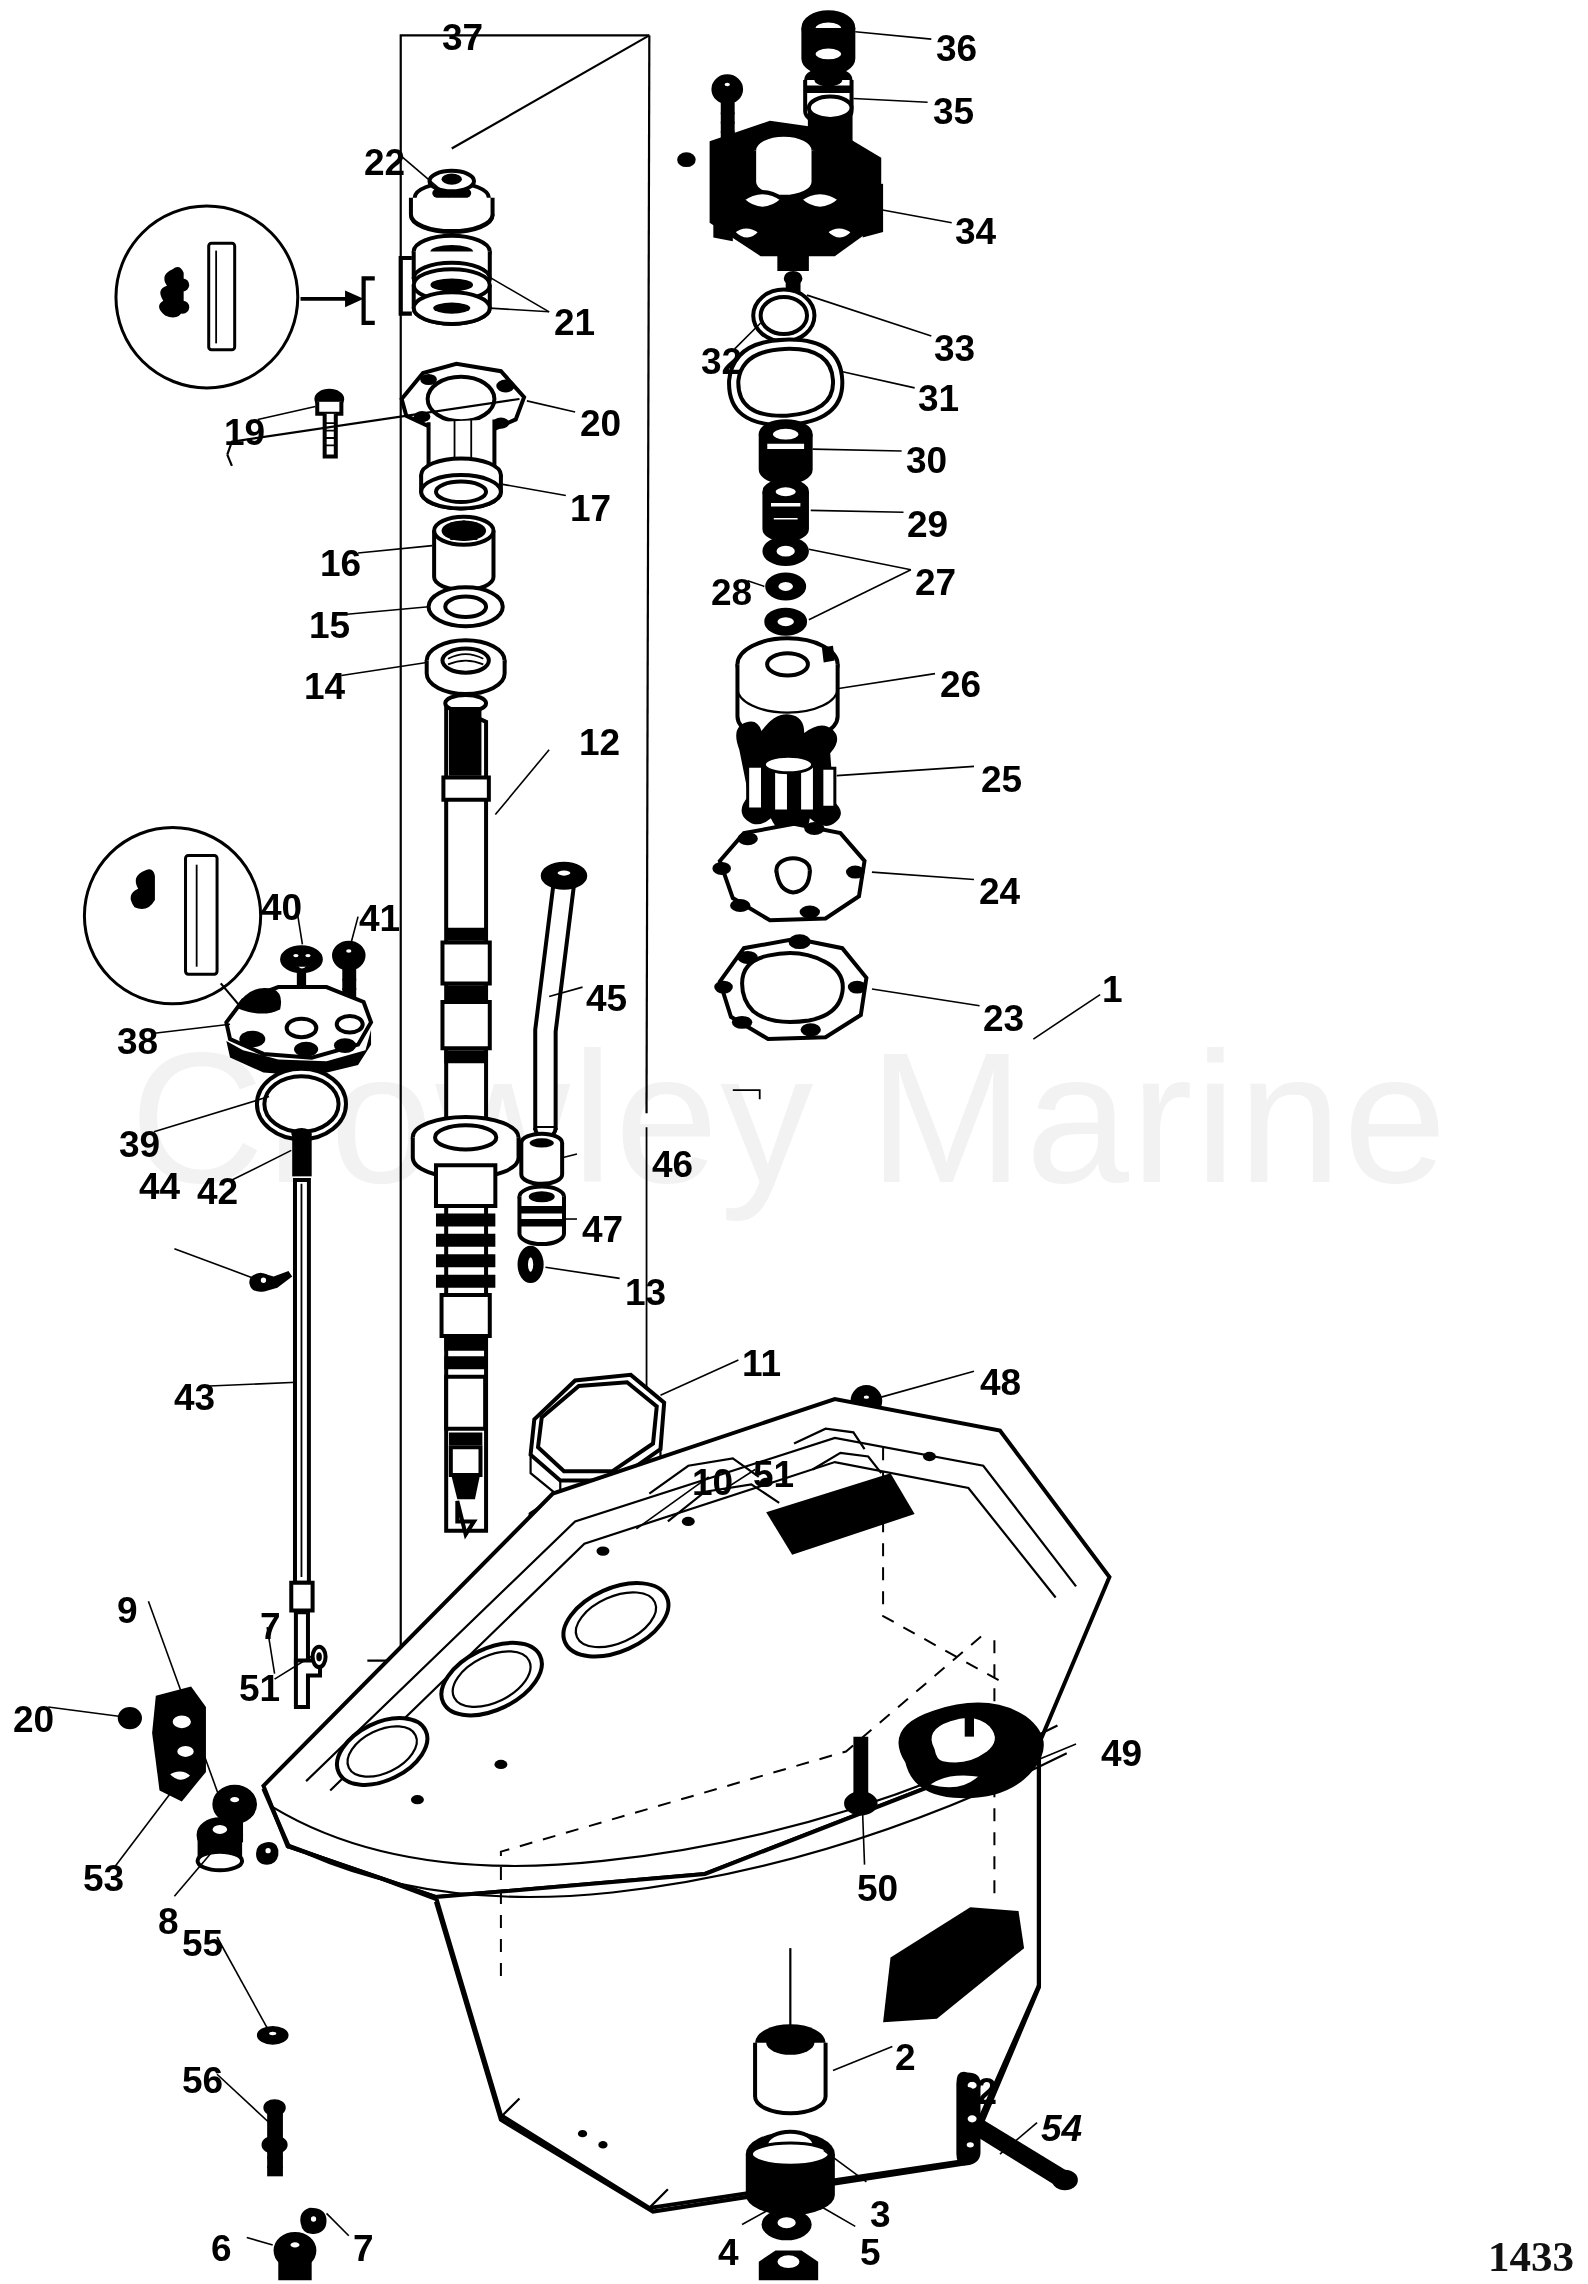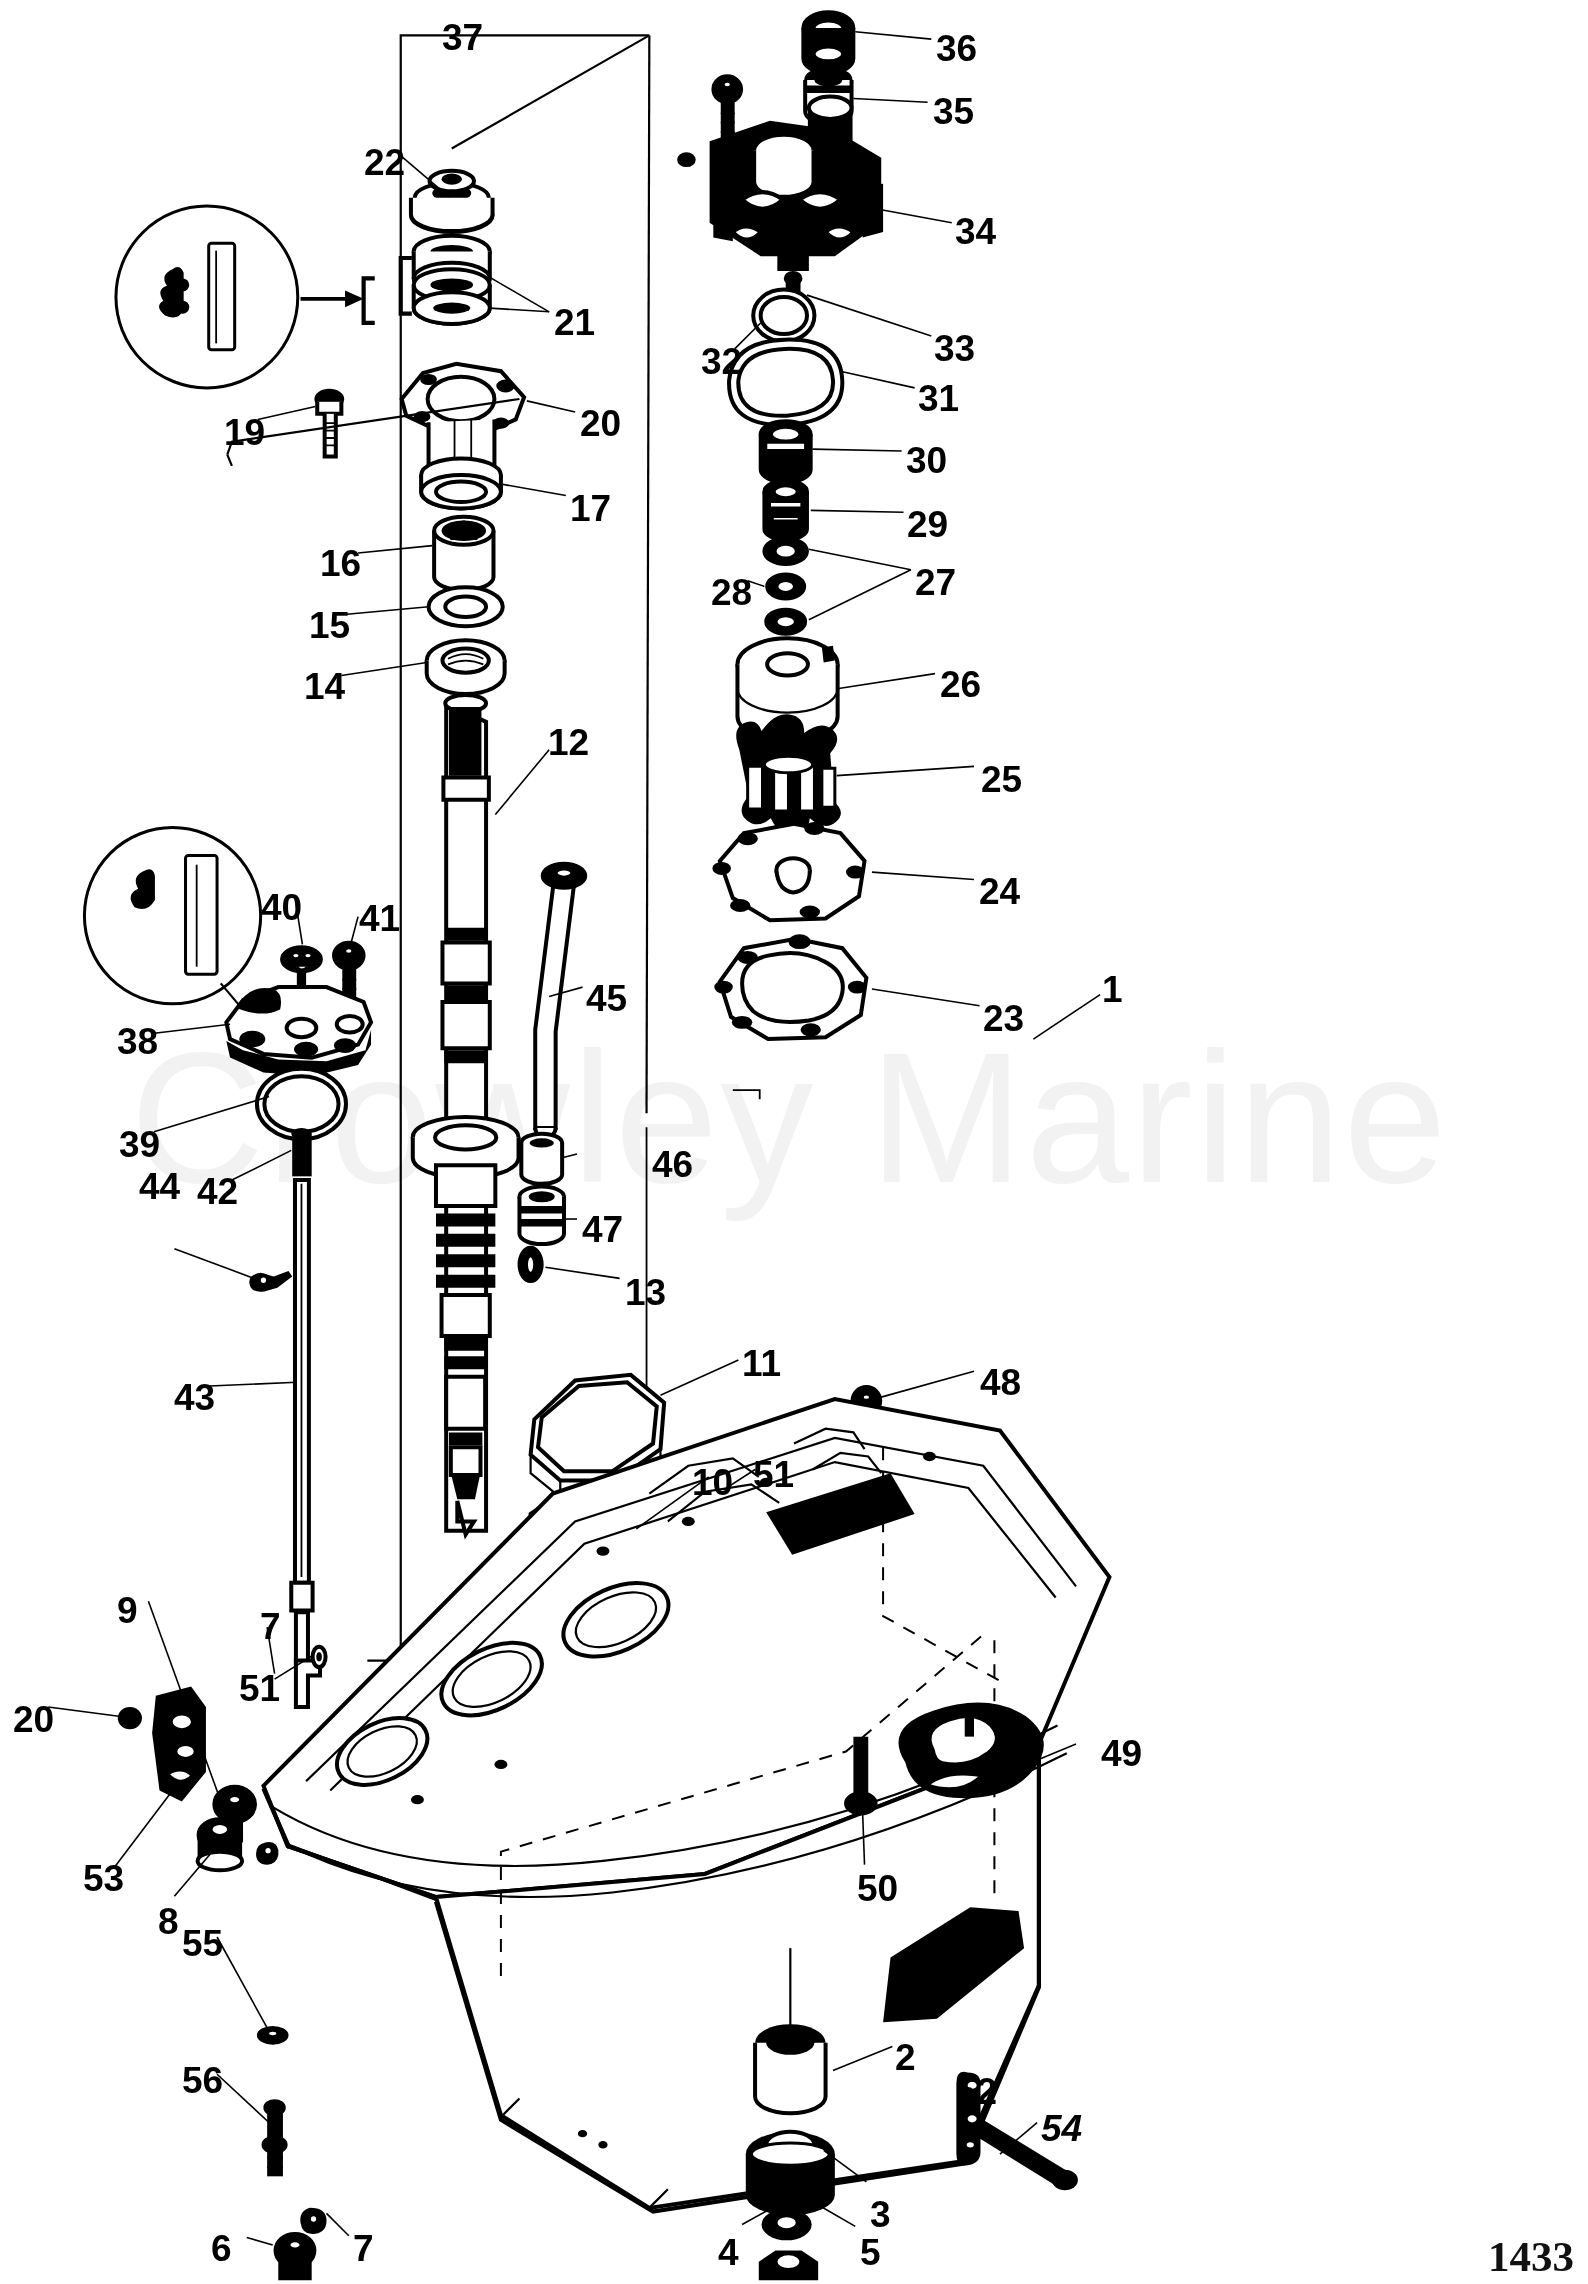--- a/index.html
+++ b/index.html
@@ -662,21 +662,21 @@
       <div class="callout" style="left: 870px; top: 2196px;">3</div>
       <div class="callout" style="left: 718px; top: 2234px;">4</div>
       <div class="callout" style="left: 860px; top: 2234px;">5</div>
       <div class="callout" style="left: 211px; top: 2230px;">6</div>
       <div class="callout" style="left: 353px; top: 2230px;">7</div>
       <div class="callout" style="left: 260px; top: 1608px;">7</div>
       <div class="callout" style="left: 158px; top: 1903px;">8</div>
       <div class="callout" style="left: 117px; top: 1592px;">9</div>
       <div class="callout" style="left: 692px; top: 1464px;">10</div>
       <div class="callout" style="left: 742px; top: 1345px;">11</div>
-      <div class="callout" style="left: 548px; top: 724px;">12</div>
+      <div class="callout" style="left: 579px; top: 724px;">12</div>
       <div class="callout" style="left: 625px; top: 1274px;">13</div>
       <div class="callout" style="left: 304px; top: 668px;">14</div>
       <div class="callout" style="left: 309px; top: 607px;">15</div>
       <div class="callout" style="left: 320px; top: 545px;">16</div>
       <div class="callout" style="left: 570px; top: 490px;">17</div>
       <div class="callout" style="left: 580px; top: 405px;">20</div>
       <div class="callout" style="left: 224px; top: 414px;">19</div>
       <div class="callout" style="left: 13px; top: 1701px;">20</div>
       <div class="callout" style="left: 554px; top: 304px;">21</div>
       <div class="callout" style="left: 364px; top: 144px;">22</div>

